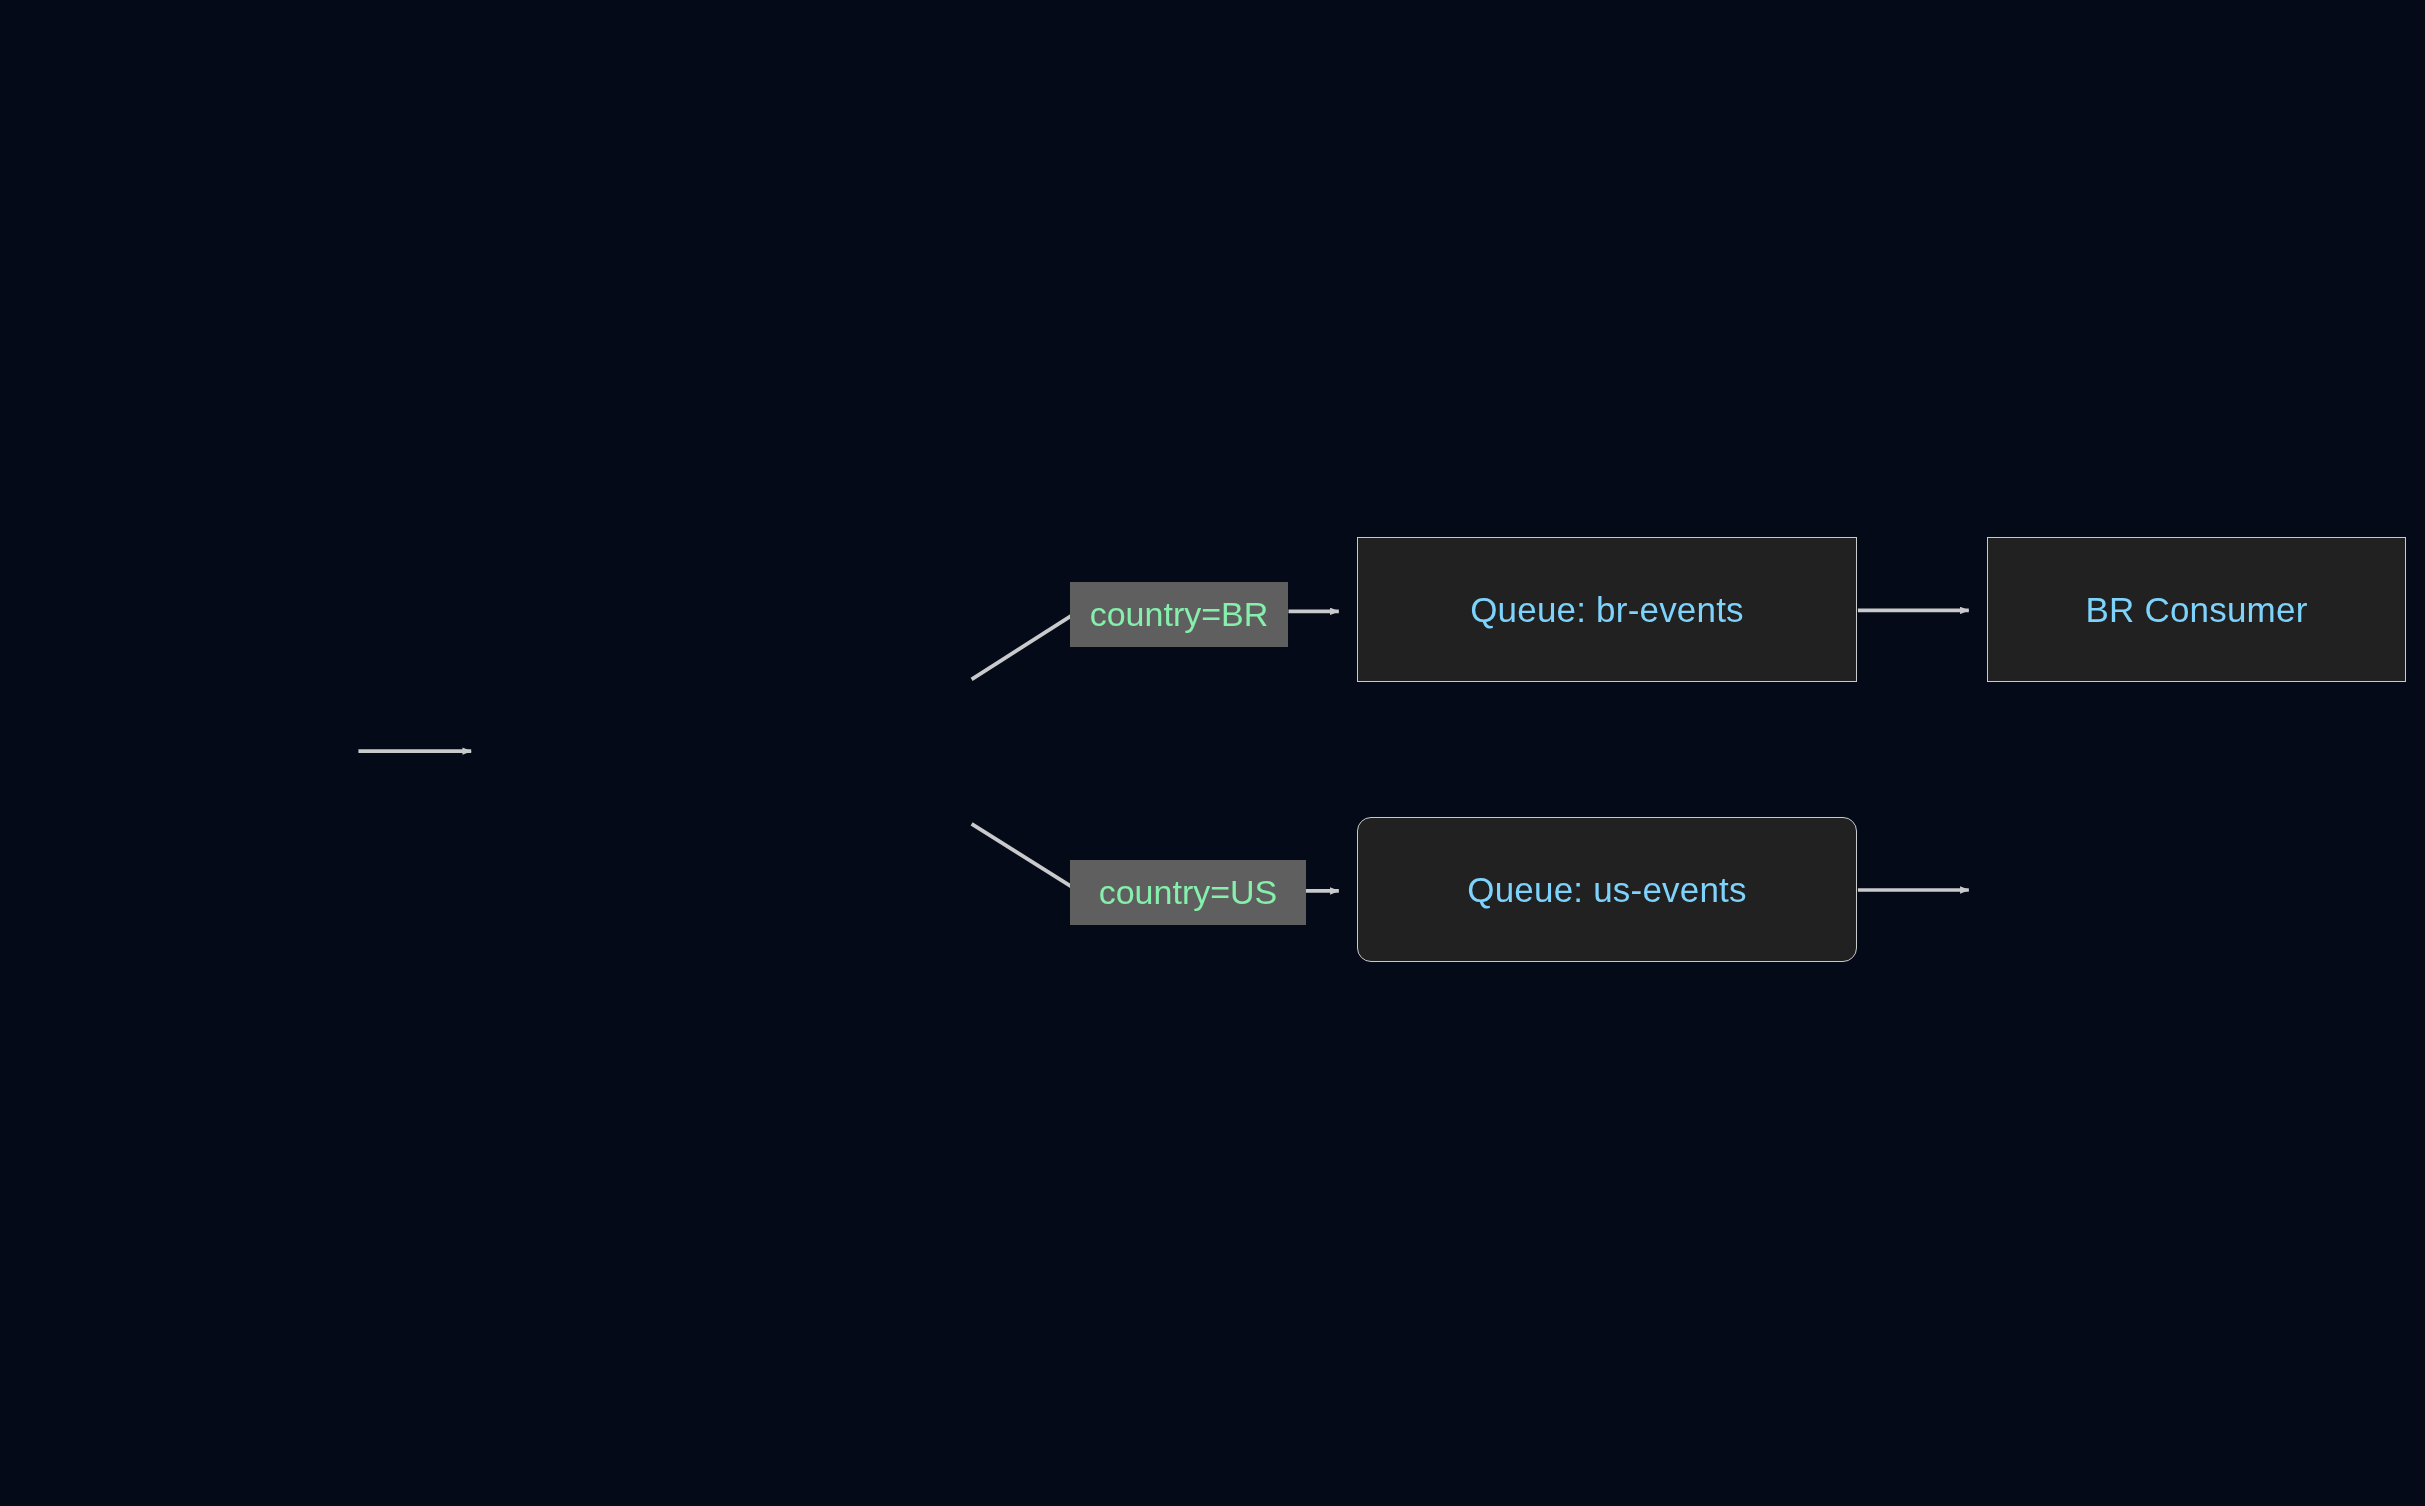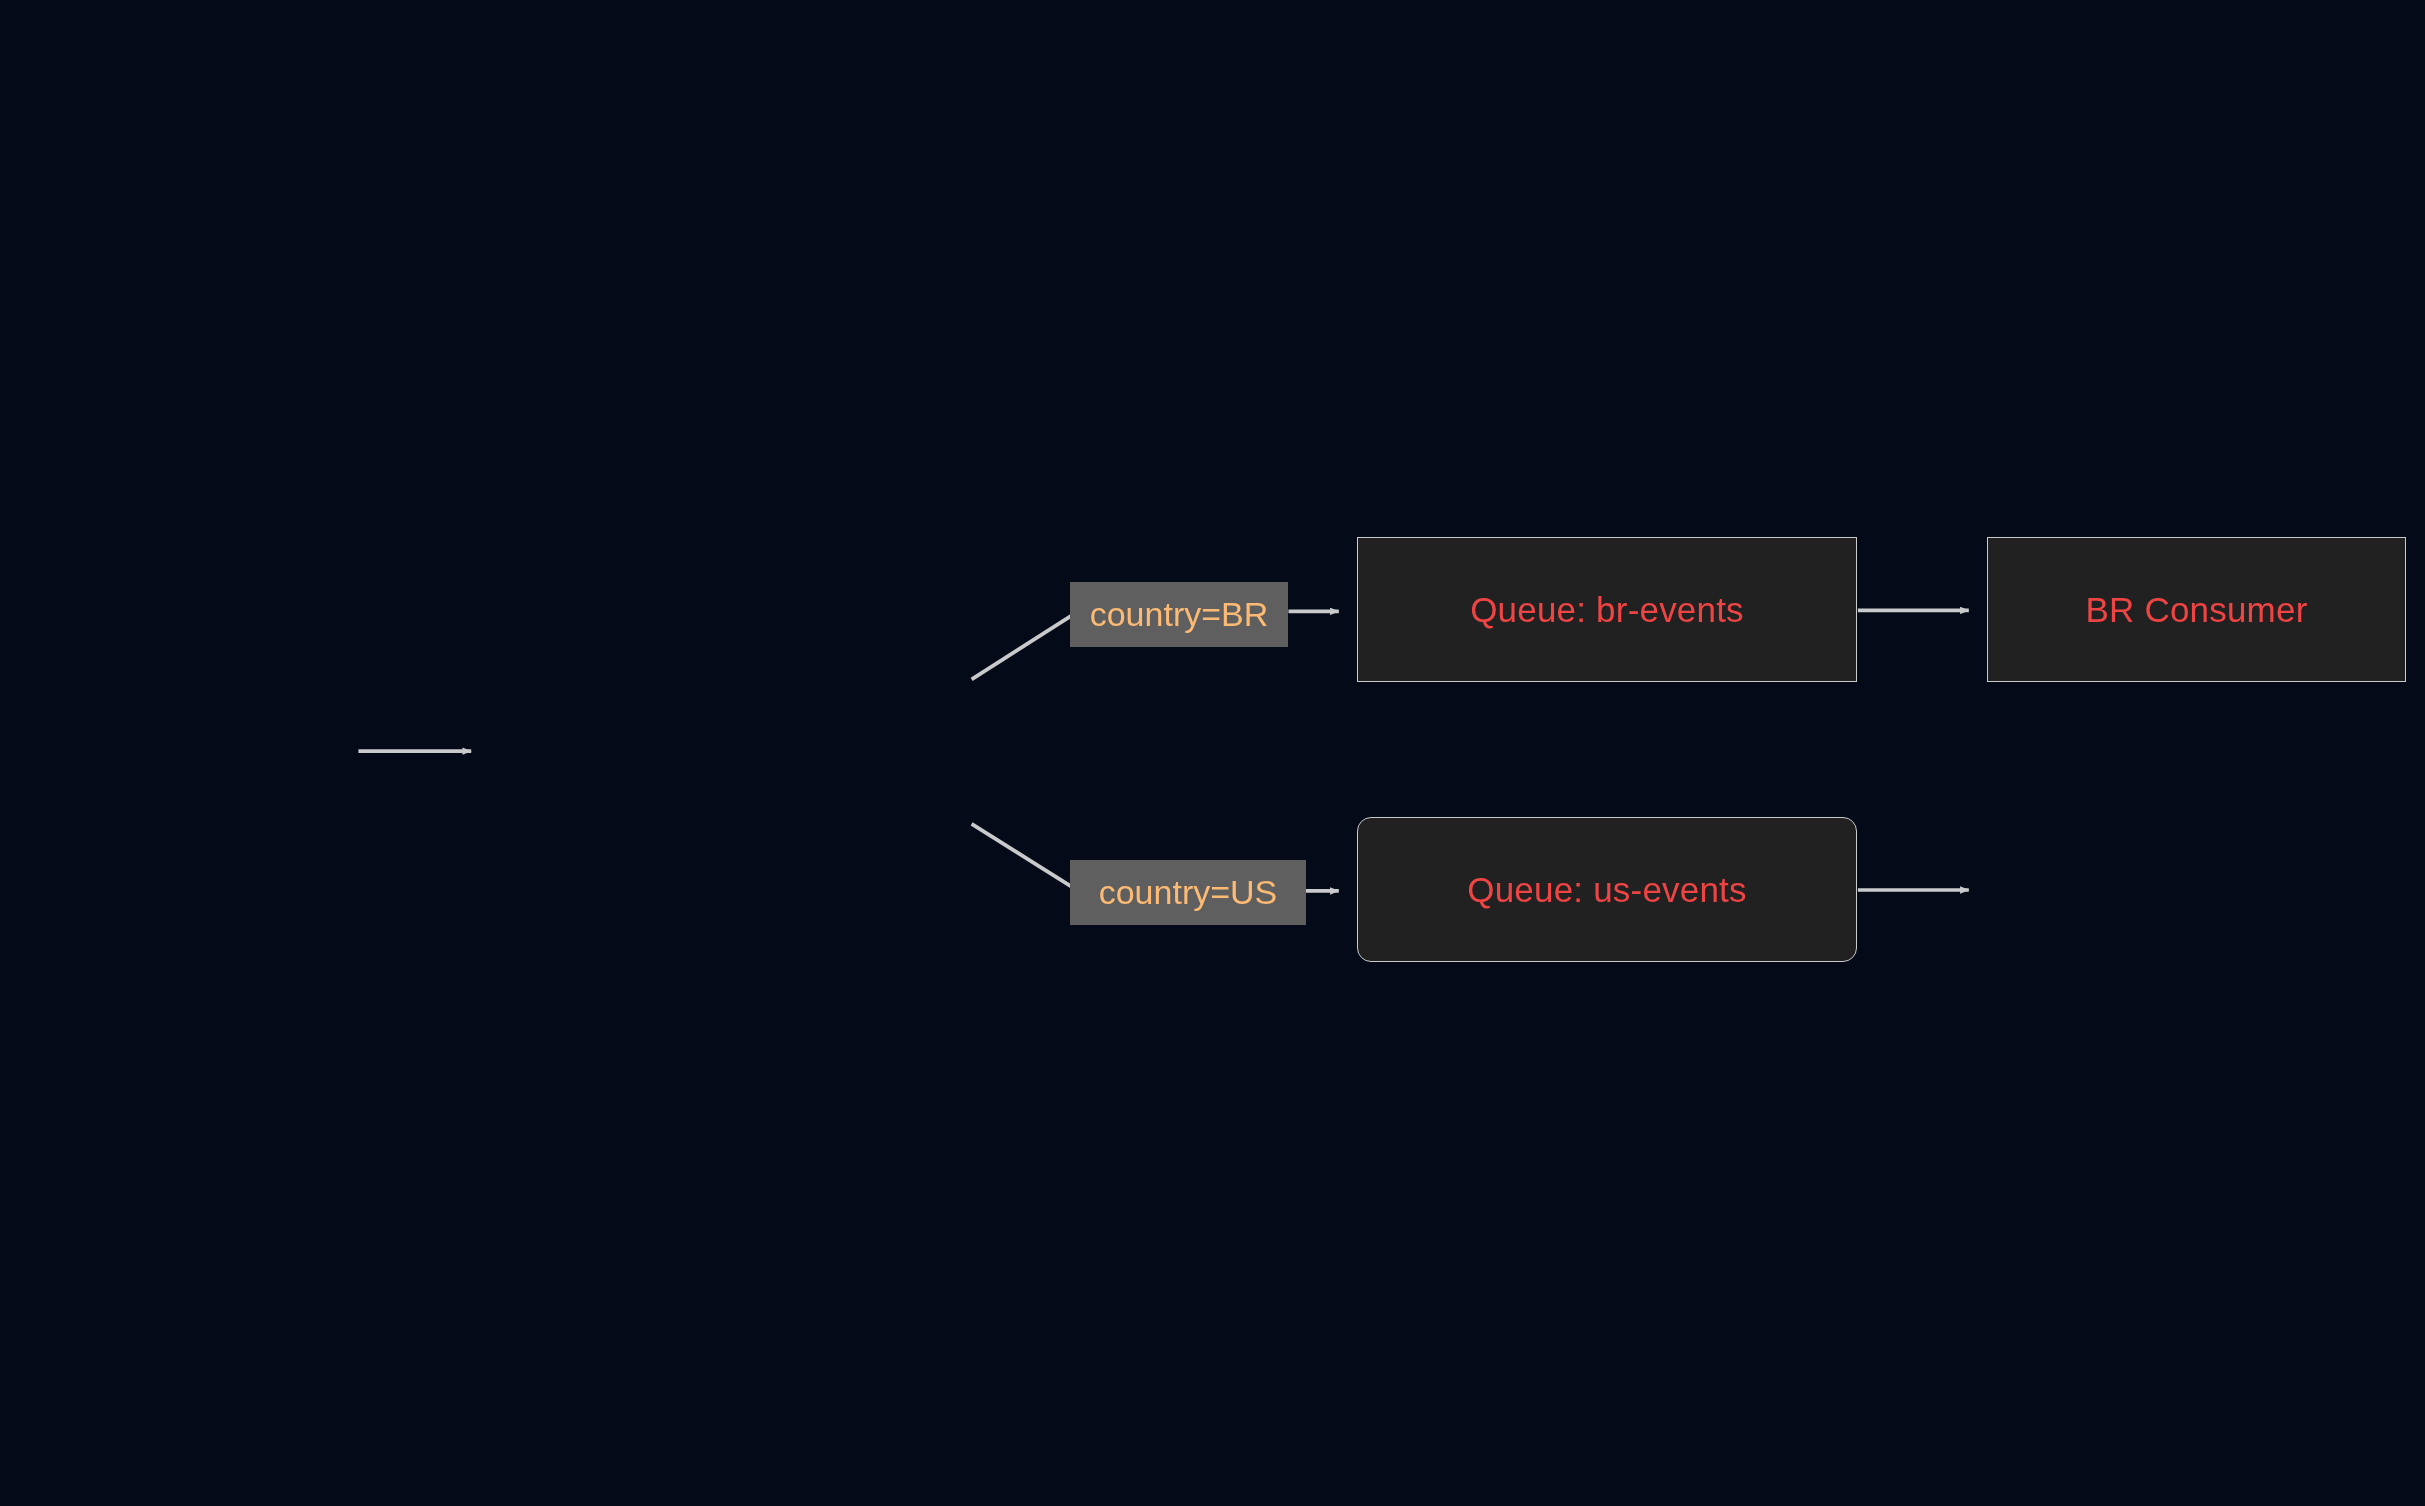--- a/index.html
+++ b/index.html
@@ -35,28 +35,28 @@
     display: flex;
     align-items: center;
     justify-content: center;
     color: #d4d4d4;
     font-size: 35px;
     font-weight: 400;
     letter-spacing: 0.2px;
     white-space: nowrap;
   }
   .node-label {
-    color: #ef4444;
+    color: #7dd3fc;
     font-size: 35px;
     line-height: 1;
   }
   .edge-label {
     position: absolute;
     background: #5f5f5f;
-    color: #fdba74;
+    color: #86efac;
     font-size: 34px;
     line-height: 1;
     padding: 13px 5.6px 15px 5.6px;
     white-space: nowrap;
     box-sizing: border-box;
     display: flex;
     align-items: center;
     justify-content: center;
   }
 </style>

